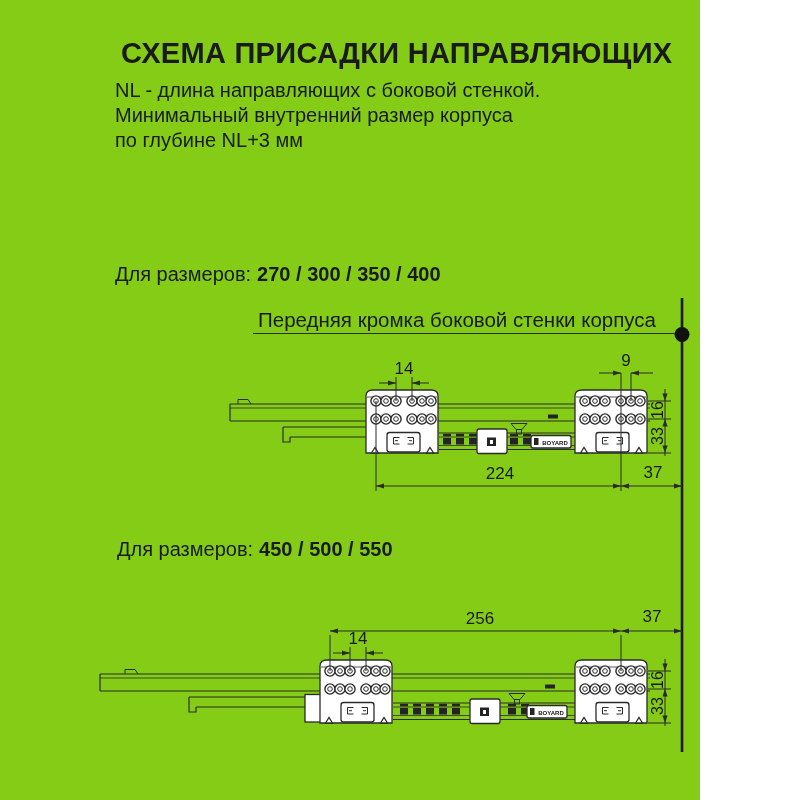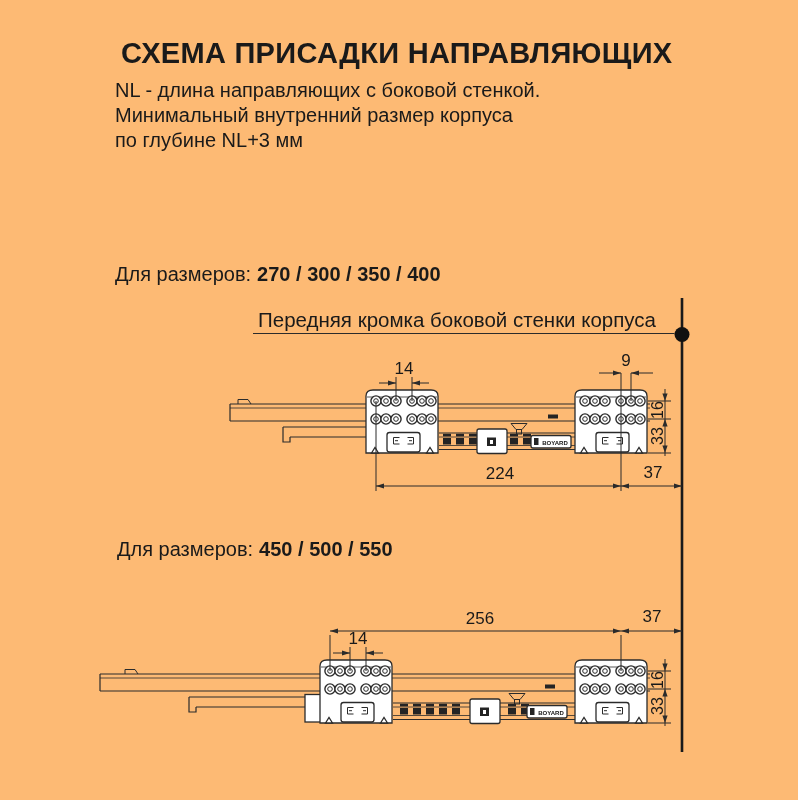--- a/index.html
+++ b/index.html
@@ -1,16 +1,16 @@
 <!DOCTYPE html>
 <html><head>
 <meta charset="utf-8">
 <style>
   html,body{margin:0;padding:0;background:#fff;}
-  .page{width:798px;height:800px;background:#fdba74;position:relative;overflow:hidden;}
+  .page{width:700px;height:800px;background:#84cc16;position:relative;overflow:hidden;}
   svg{display:block;}
   text{font-family:"Liberation Sans","DejaVu Sans",sans-serif;fill:#1a1a1a;}
   .title{font-size:29px;font-weight:bold;letter-spacing:.3px;}
   .body-txt{font-size:20px;}
   .label-txt{font-size:20px;}
   .label-bold{font-weight:bold;}
   .annot{font-size:20.5px;}
   .dim{font-size:17px;}
   .dim-rot{font-size:16px;}
   .brand-txt{font-size:6px;font-weight:bold;fill:#111;}

